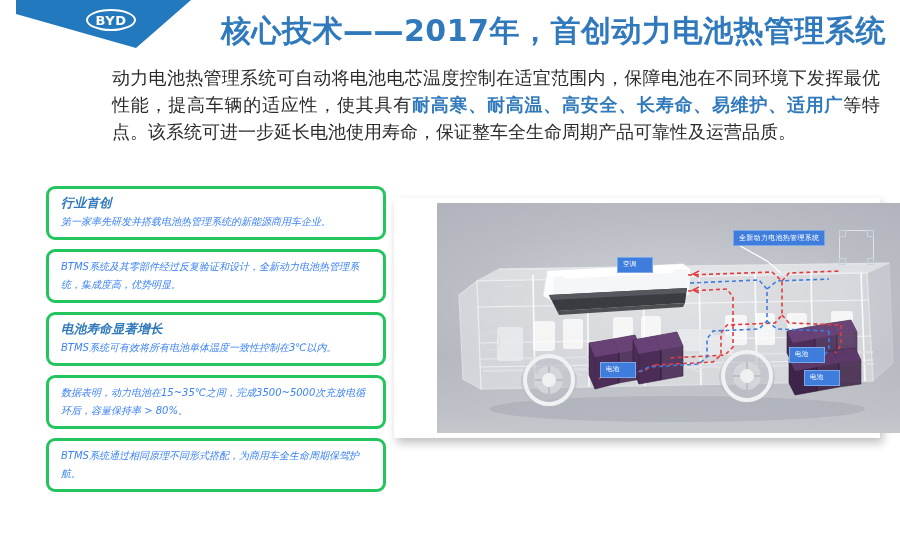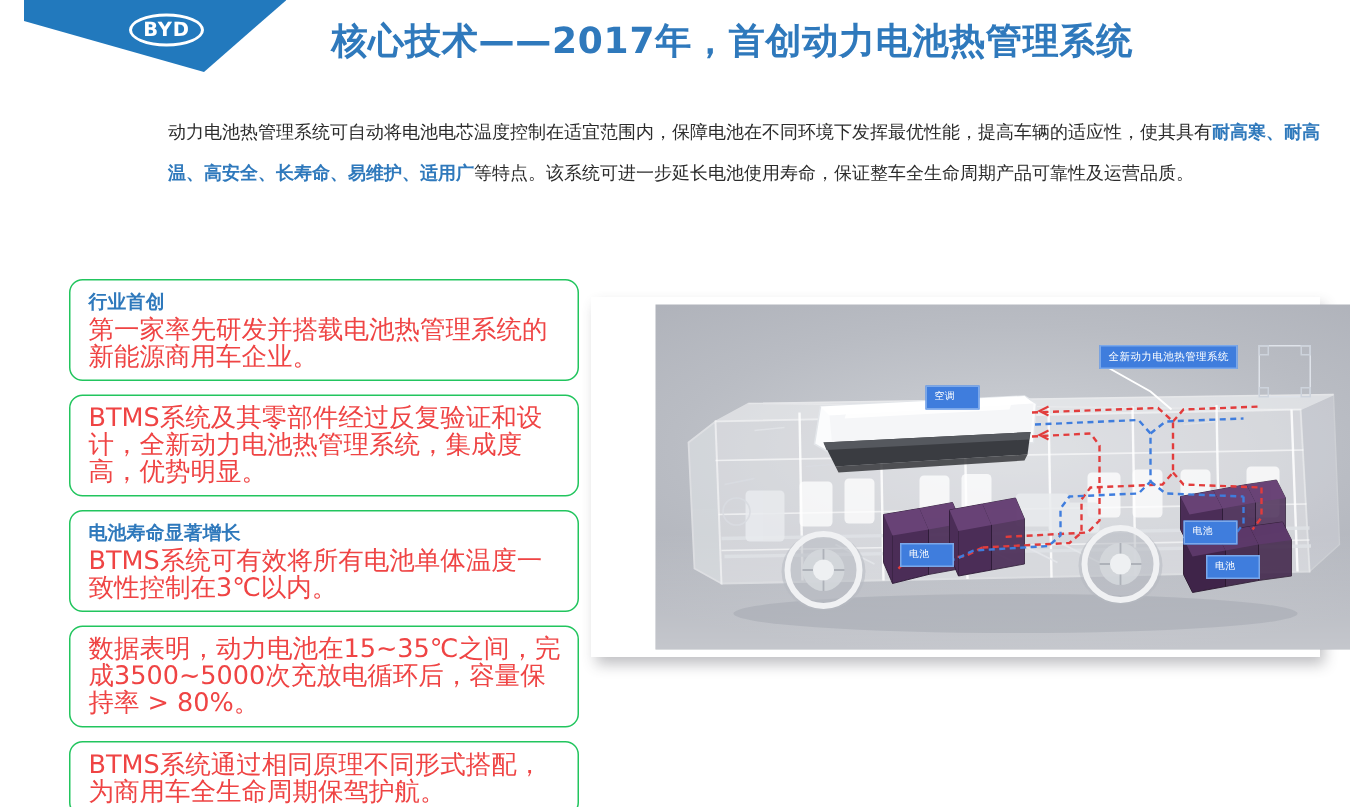--- a/index.html
+++ b/index.html
@@ -45,66 +45,67 @@
     letter-spacing: 0.5px;
     display: flex;
     align-items: center;
     justify-content: center;
     box-sizing: border-box;
     font-family: "DejaVu Sans", "Liberation Sans", sans-serif;
   }
   .slide-title {
     position: absolute;
     left: 205px; top: 11px;
-    font-size: 24px;
+    font-size: 30px;
     font-weight: bold;
     color: #2f79bc;
     letter-spacing: 0.5px;
     white-space: nowrap;
   }
 
   
   .intro {
     position: absolute;
-    left: 112px; top: 75px;
+    left: 112px; top: 64px;
     width: 768px;
-    font-size: 12px;
+    font-size: 18px;
     line-height: 27px;
     color: #2b2b2b;
     text-align: justify;
   }
   .intro .hl {
     color: #2f79bc;
     font-weight: bold;
   }
 
   
   .features {
     position: absolute;
     left: 46px; top: 186px;
     width: 340px;
   }
   .feature-box {
-    border: 1px solid #22c55e;
+    border: 3px solid #22c55e;
     border-radius: 9px;
     background: #ffffff;
     padding: 5px 10px 6px 12px;
     margin-bottom: 9px;
     box-sizing: border-box;
+    font-style: italic;
   }
   .feature-title {
     color: #2f79bc;
     font-size: 12.5px;
     font-weight: bold;
     line-height: 18px;
     letter-spacing: 0.2px;
   }
   .feature-body {
-    color: #ef4444;
-    font-size: 17px;
+    color: #3b82f6;
+    font-size: 10px;
     line-height: 18px;
     margin-top: 1px;
   }
 
   
   .figure-wrap {
     position: absolute;
     left: 394px; top: 198px;
     width: 486px; height: 240px;
     background: #ffffff;

